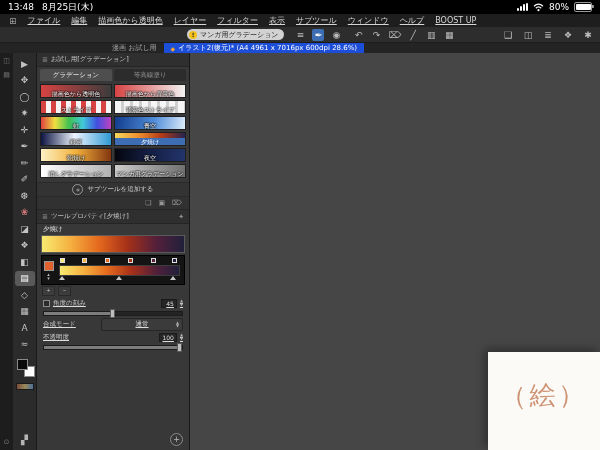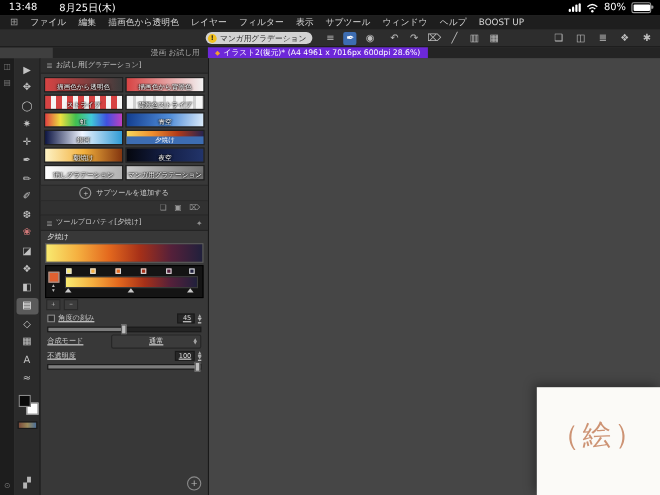--- a/index.html
+++ b/index.html
@@ -3,51 +3,51 @@
 <meta charset="utf-8">
 <style>
   html,body{margin:0;padding:0;background:#222;}
   .screen{position:relative;width:600px;height:450px;overflow:hidden;
     background:#3f3f3f;font-family:"DejaVu Sans","Liberation Sans",sans-serif;
     -webkit-font-smoothing:antialiased;color:#ddd;}
   
   .status-bar{position:absolute;top:0;left:0;right:0;height:14px;background:#000;
     display:flex;align-items:center;justify-content:space-between;padding:0 8px;
     font-size:9px;color:#fff;box-sizing:border-box;}
-  .sb-left{display:flex;gap:20px;align-items:center;}
+  .sb-left{display:flex;gap:8px;align-items:center;}
   .sb-right{display:flex;gap:5px;align-items:center;}
   .cell-bars{display:flex;align-items:flex-end;gap:1px;height:8px;}
   .cell-bars i{display:block;width:2px;background:#fff;border-radius:1px;}
   .cell-bars i:nth-child(1){height:3px}.cell-bars i:nth-child(2){height:5px}
   .cell-bars i:nth-child(3){height:7px}.cell-bars i:nth-child(4){height:8px}
   .battery{width:16px;height:8px;border:1px solid #9a9a9a;border-radius:2px;position:relative;}
   .battery:after{content:"";position:absolute;right:-3px;top:2px;width:2px;height:3px;background:#9a9a9a;border-radius:0 1px 1px 0;}
   .battery .lvl{position:absolute;left:1px;top:1px;bottom:1px;width:91%;background:#fff;border-radius:1px;}
   
   .menu-bar{position:absolute;top:14px;left:0;right:0;height:13px;background:#1e1e1e;
     display:flex;align-items:center;gap:11px;padding:0 9px;font-size:8px;color:#d6d6d6;box-sizing:border-box;}
-  .menu-bar .mi{white-space:nowrap;cursor:default;}
+  .menu-bar .mi{white-space:nowrap;cursor:default;text-decoration:underline;}
   .menu-grid{font-size:9px;color:#9a9a9a;}
   
   .command-bar{position:absolute;top:27px;left:0;right:0;height:16px;background:#2d2d2d;
     border-bottom:1px solid #1c1c1c;display:flex;align-items:center;box-sizing:border-box;padding-right:6px;}
   .tip-button{margin-left:187px;height:11px;background:#d2d2d2;border-radius:6px;
     display:flex;align-items:center;gap:3px;padding:0 6px 0 2px;color:#222;font-size:7px;white-space:nowrap;}
   .tip-badge{width:8px;height:8px;border-radius:50%;background:#f2c11e;color:#222;
     font-size:6px;font-weight:bold;display:flex;align-items:center;justify-content:center;}
   .cb-group{display:flex;align-items:center;gap:6px;margin-left:10px;}
   .cb-right{margin-left:auto;display:flex;gap:8px;align-items:center;}
   .cb-icon{min-width:12px;height:12px;display:flex;align-items:center;justify-content:center;
     font-size:9px;color:#bdbdbd;border-radius:2px;}
   .cb-icon.active{background:#3d6db2;color:#fff;}
   
   .tab-bar{position:absolute;top:43px;left:0;right:0;height:10px;background:#242424;
-    display:flex;align-items:stretch;padding-left:82px;box-sizing:border-box;font-size:7px;margin-left:48px;}
+    display:flex;align-items:stretch;padding-left:105px;box-sizing:border-box;font-size:7px;}
   .doc-tab{display:flex;align-items:center;gap:3px;padding:0 7px;color:#a9a9a9;white-space:nowrap;}
-  .doc-tab.active{background:#6d28d9;color:#fff;}
+  .doc-tab.active{background:#1d4ed8;color:#fff;}
   .tab-marker{color:#f0a030;font-size:6px;}
   
   .main{position:absolute;top:53px;left:0;right:0;bottom:0;}
   .edge-strip{position:absolute;left:0;top:0;bottom:0;width:13px;background:#1d1d1d;
     display:flex;flex-direction:column;align-items:center;padding:4px 0;box-sizing:border-box;gap:6px;}
   .edge-strip .es-icon{font-size:7px;color:#777;}
   .edge-strip .spacer{flex:1;}
   
   .toolbox{position:absolute;left:13px;top:0;bottom:0;width:24px;background:#2b2b2b;
     border-right:1px solid #191919;display:flex;flex-direction:column;align-items:center;
@@ -242,20 +242,24 @@
       <div class="pattern-tool">▞</div>
     </div>
 
     <div class="subtool-panel">
 
       <div class="p-hdr">
         <span class="h-icon">≣</span>
         <span>お試し用[グラデーション]</span>
       </div>
 
+      <div class="st-tabs">
+        <div class="st-tab active">グラデーション</div>
+        <div class="st-tab">等高線塗り</div>
+      </div>
 
       <div class="sw-grid">
         <div class="sw" style="background:linear-gradient(90deg,#d74343,#3c3c3c)">
             <span class="swl">描画色から透明色</span>
           </div>
         <div class="sw" style="background:linear-gradient(90deg,#d74343,#f2f2f2)">
             <span class="swl">描画色から背景色</span>
           </div>
         <div class="sw" style="background:repeating-linear-gradient(90deg,#d74343 0 5px,#f5f5f5 5px 10px)">
             <span class="swl">ストライプ</span>

